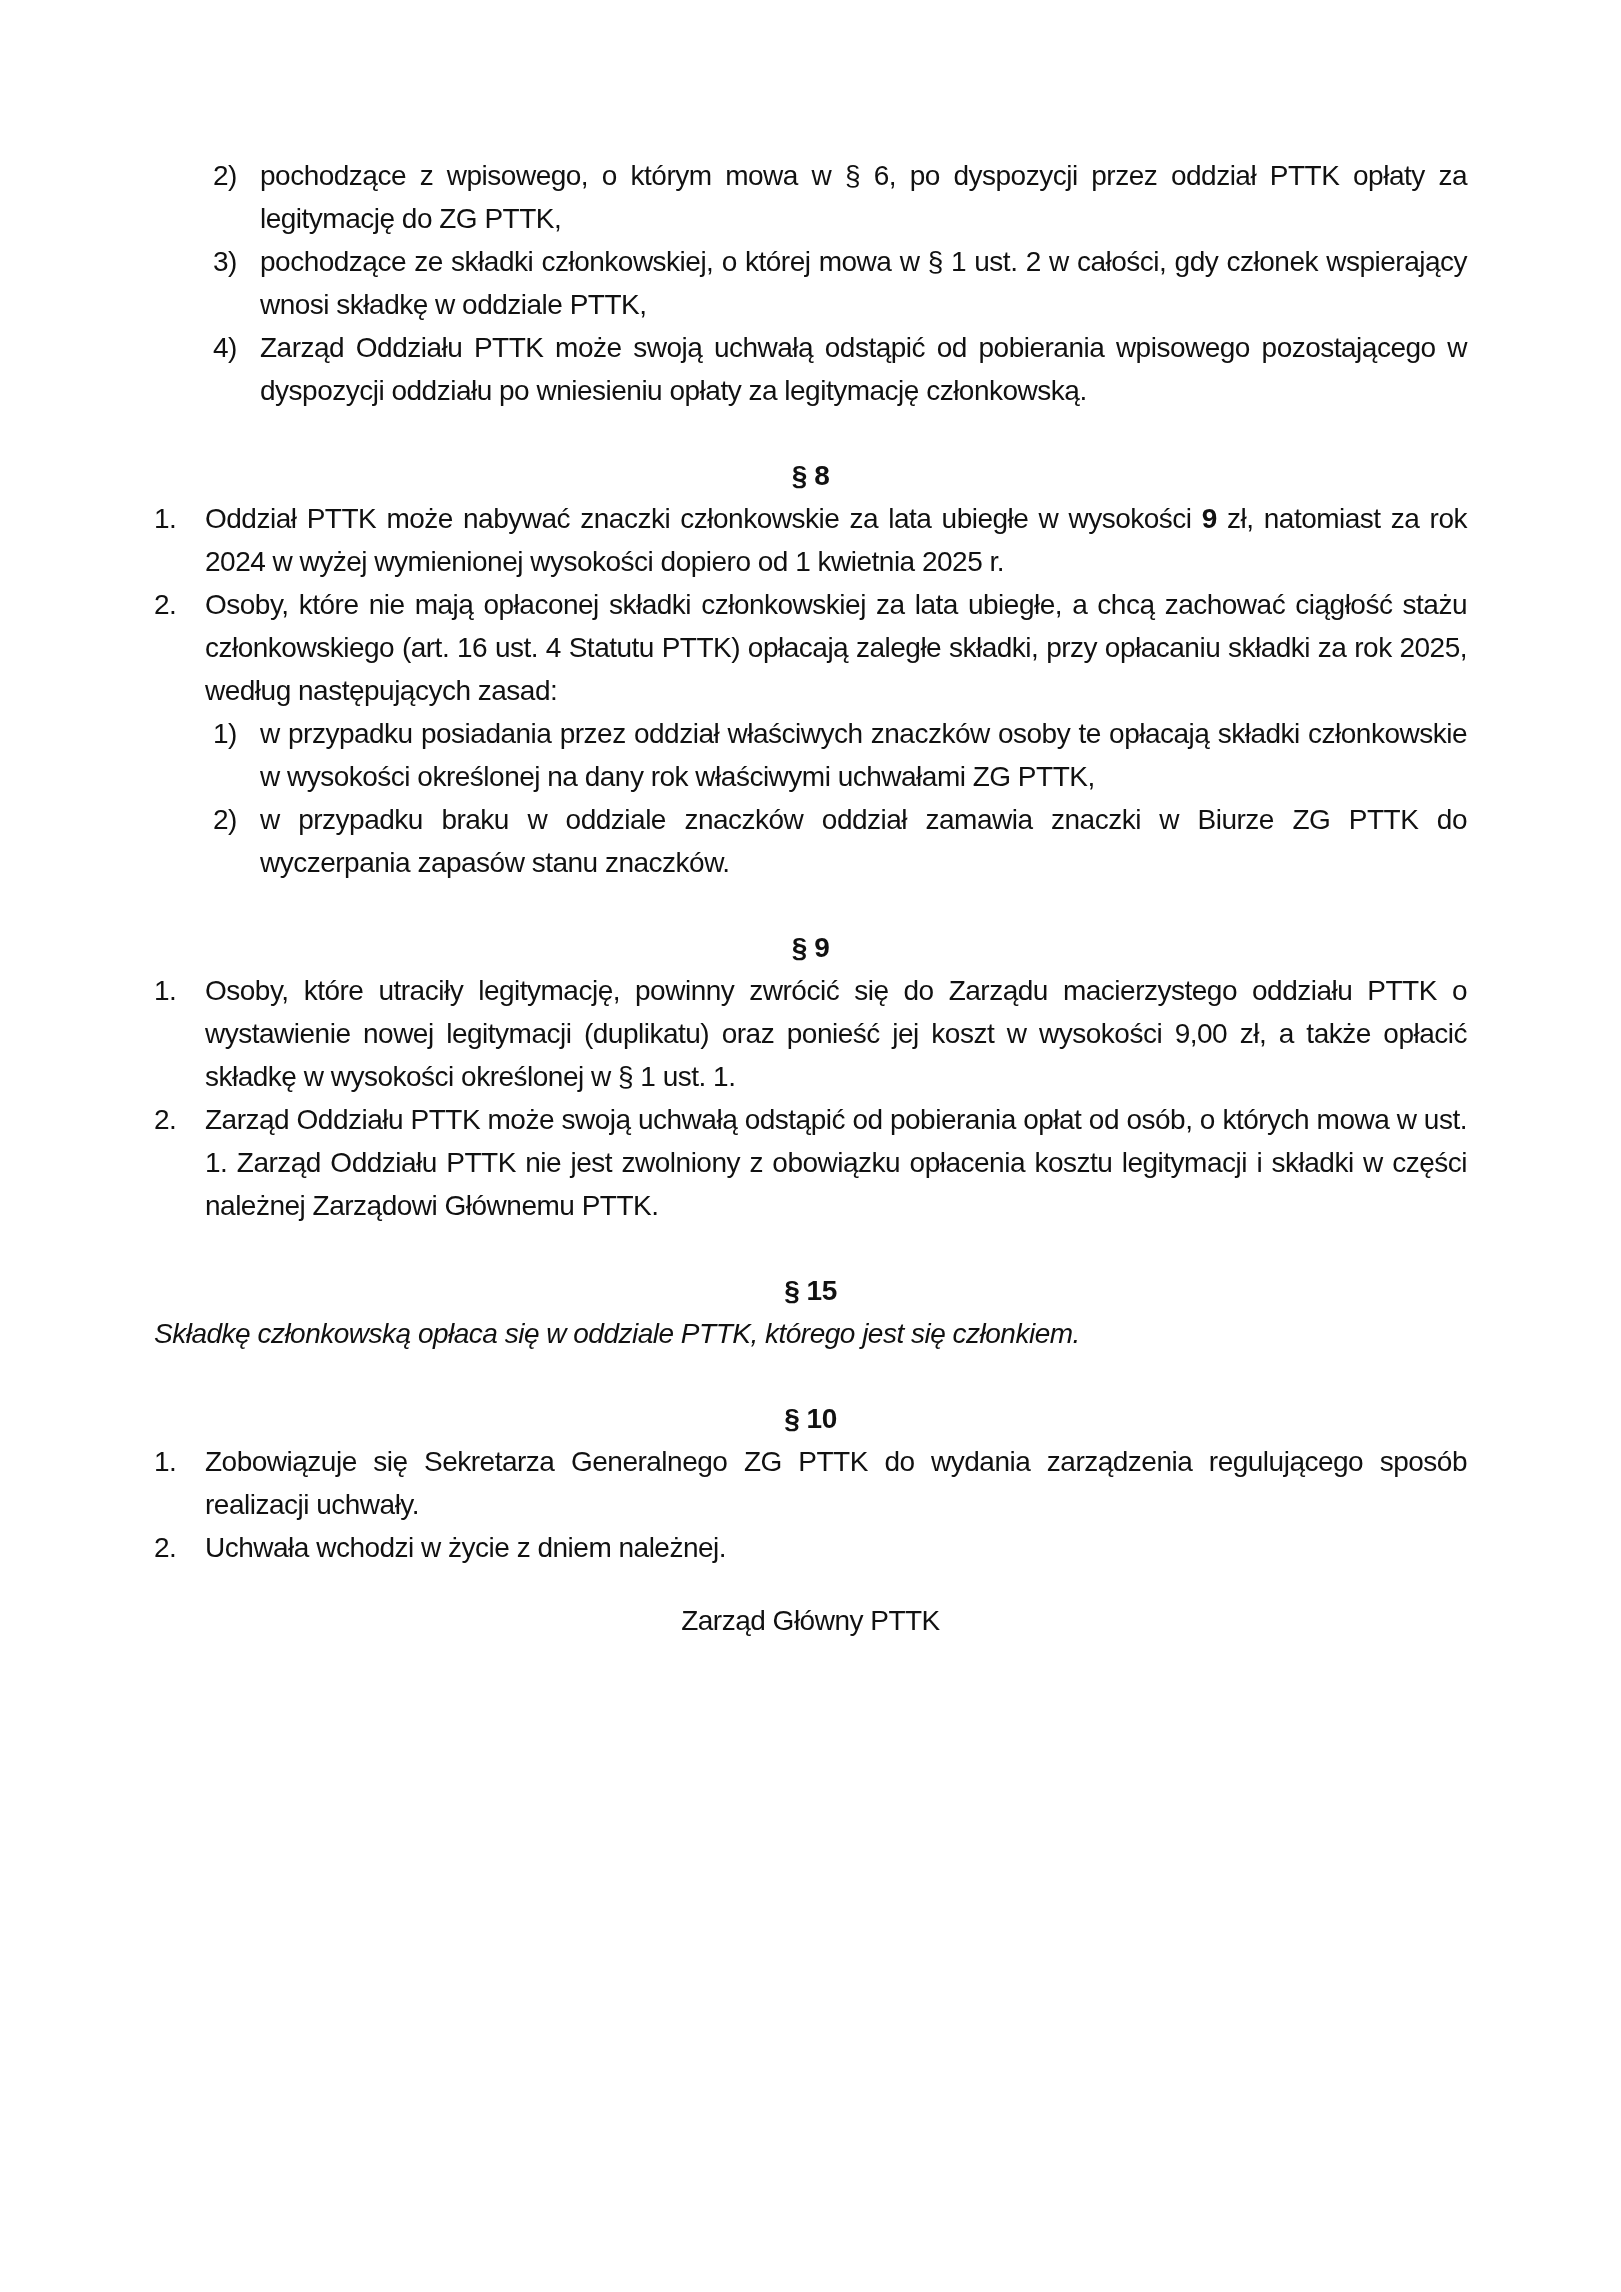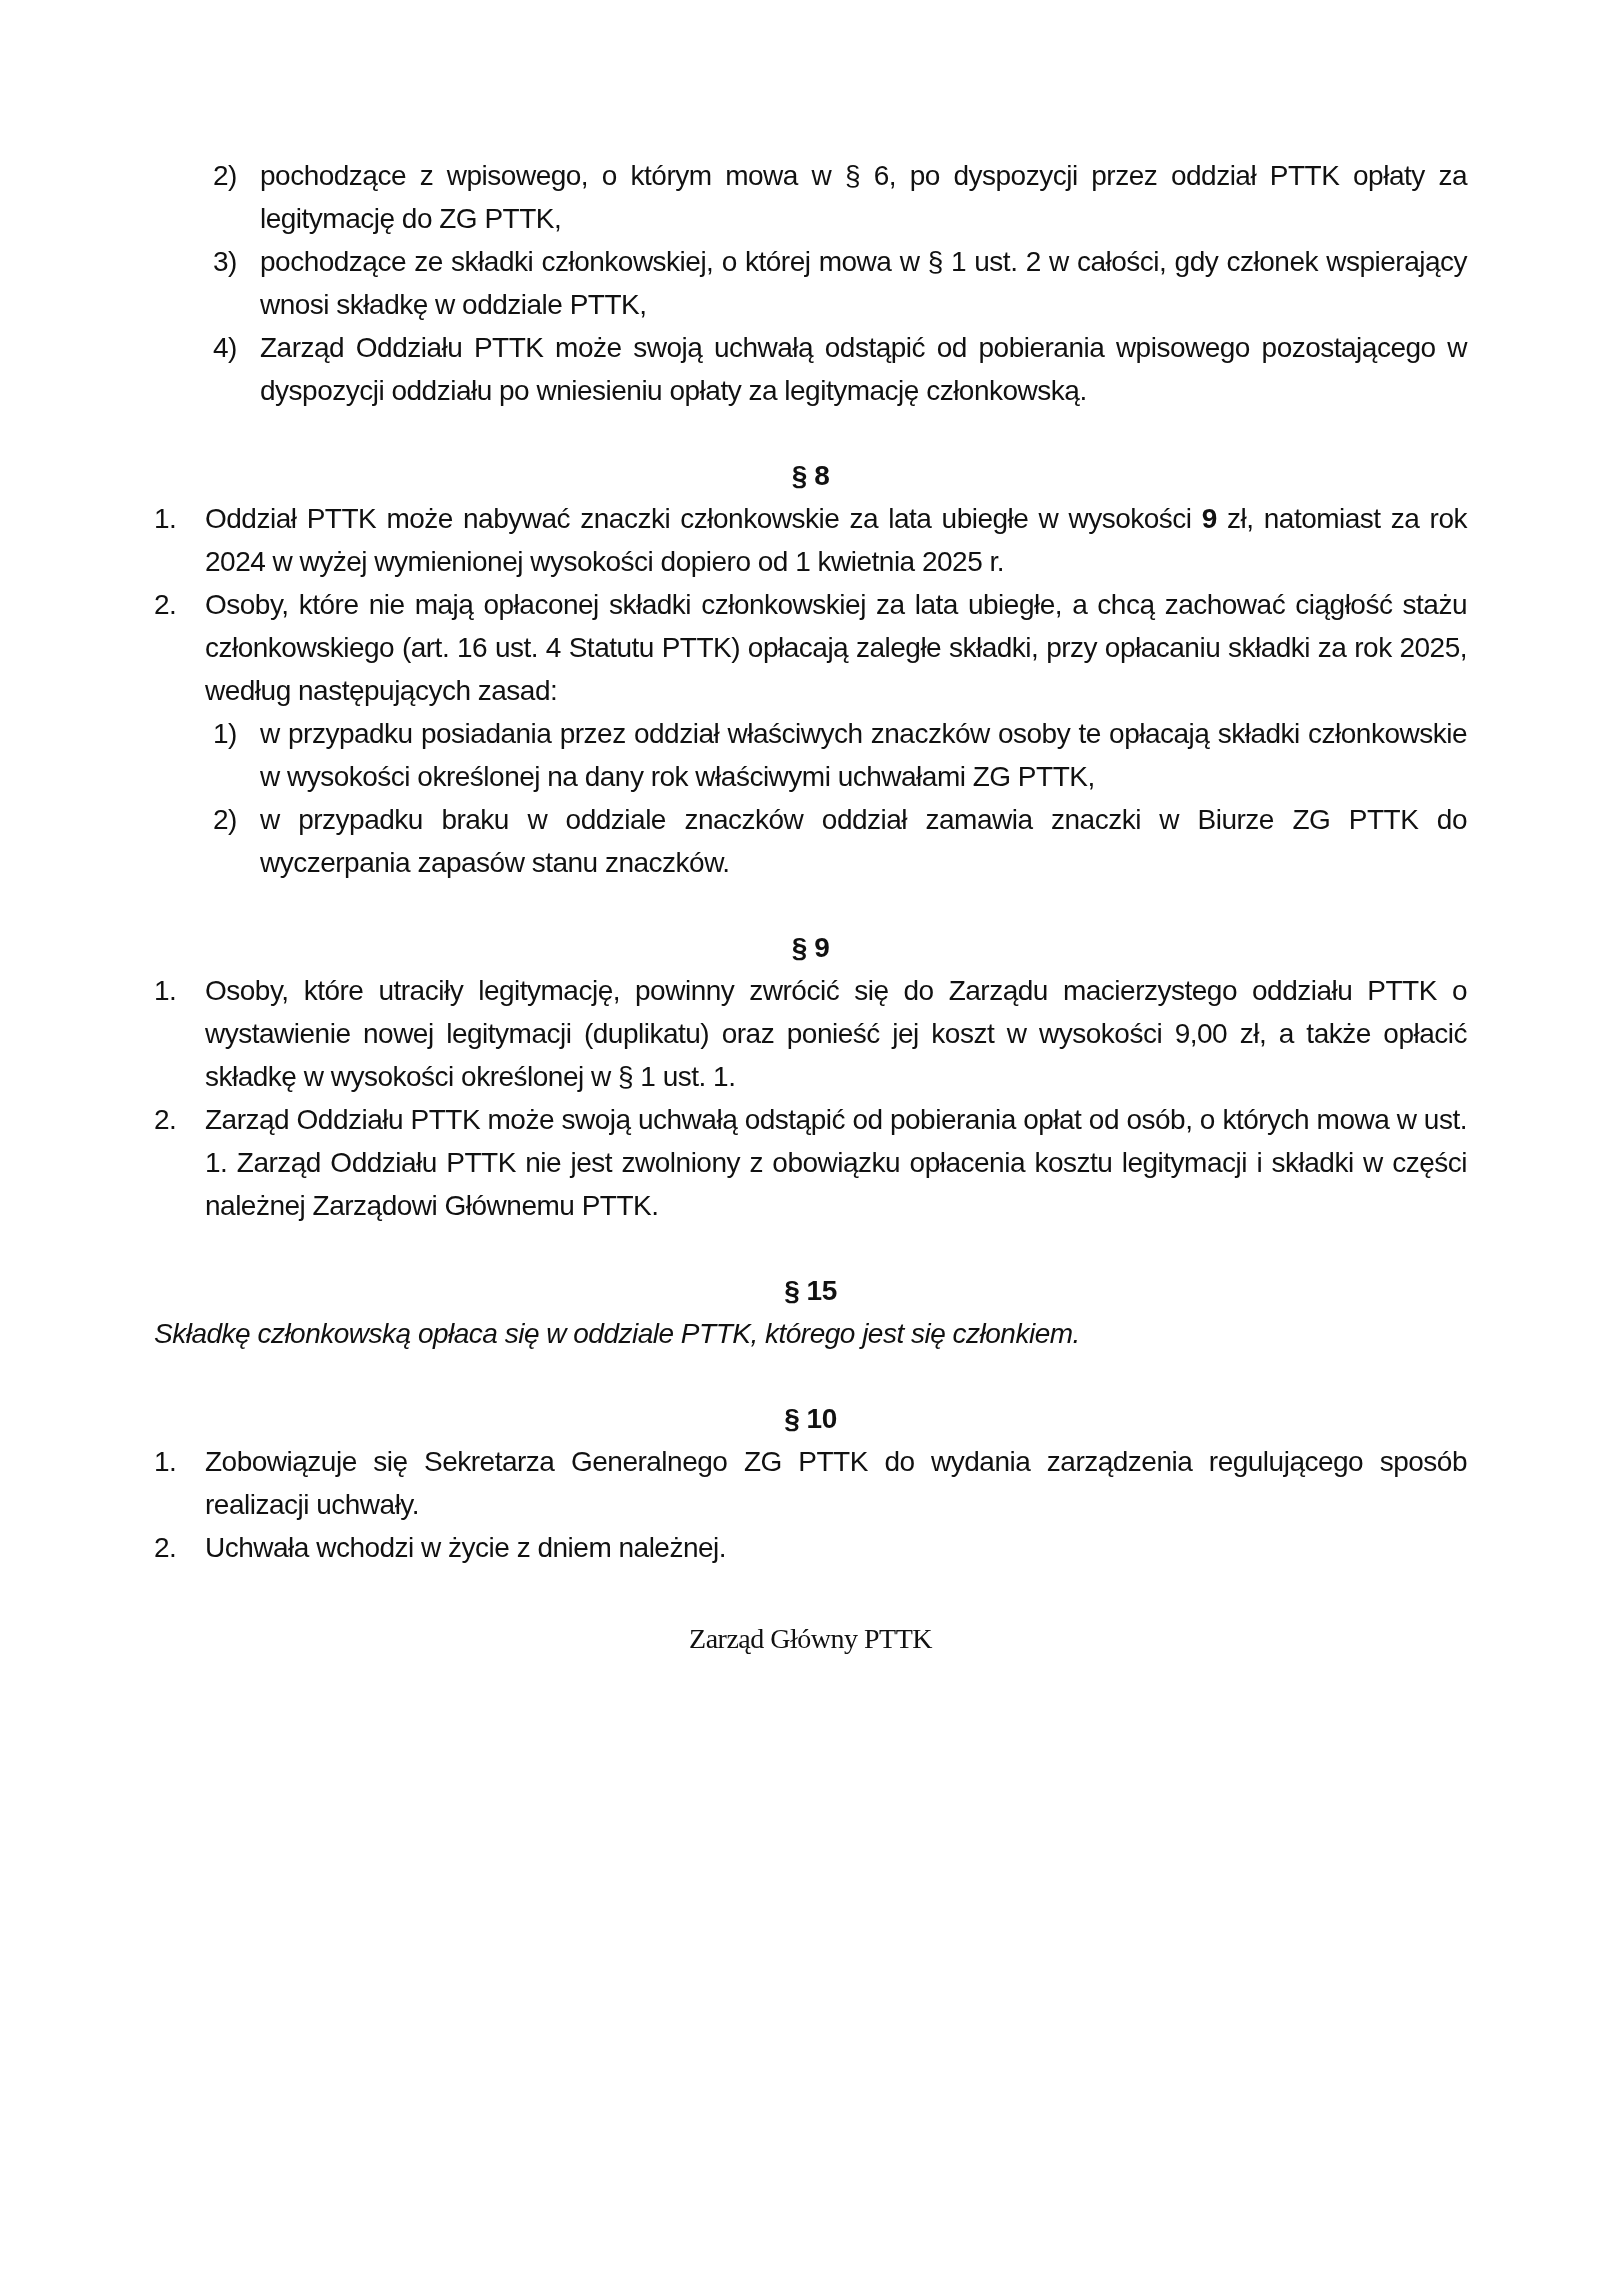--- a/index.html
+++ b/index.html
@@ -11,21 +11,21 @@
       letter-spacing: -0.5px;
     }
     .item { position: relative; text-align: justify; text-align-last: left; }
     .item .num { position: absolute; left: 0; top: 0; }
     .lvl1 { padding-left: 51px; }
     .lvl1 .num { left: 0; }
     .lvl2 { padding-left: 106px; }
     .lvl2 .num { left: 59px; }
     .heading { text-align: center; font-weight: bold; margin-top: 42px; }
     .plain { text-align: left; font-style: italic; }
-    .signature { text-align: center; margin-top: 48px; font-family: Liberation Serif, serif; }
+    .signature { text-align: center; margin-top: 30px; }
     b { font-weight: bold; }
   </style>
 </head>
 <body>
 
 <div class="page">
 
   <div class="item lvl2">
     <span class="num">2)</span>
     <span>pochodzące z wpisowego, o którym mowa w § 6, po dyspozycji przez oddział PTTK opłaty za legitymację do ZG PTTK,</span>

